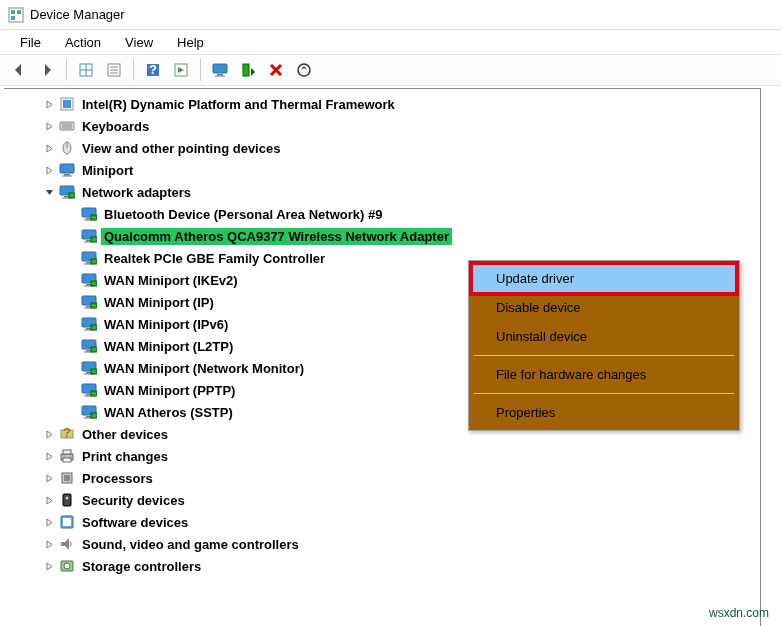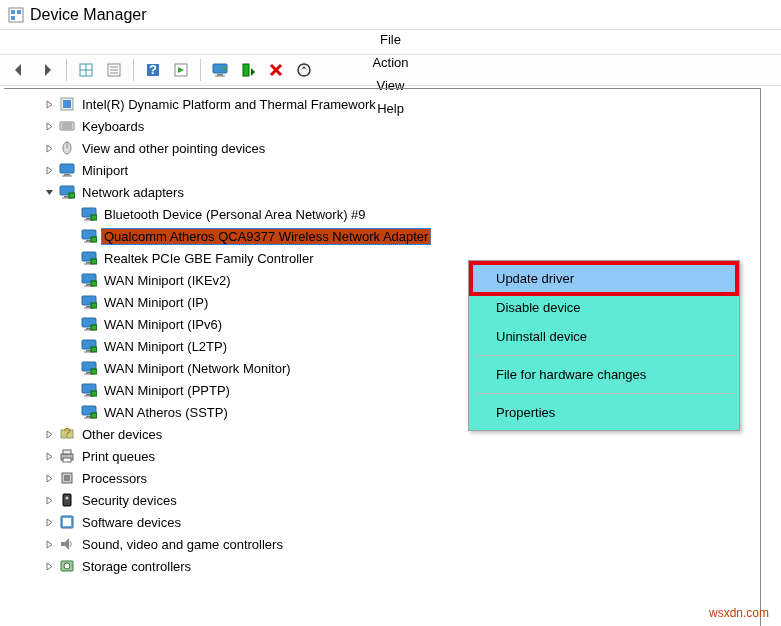--- a/index.html
+++ b/index.html
@@ -1,48 +1,48 @@
 <!DOCTYPE html>
 <html><head>
 <meta charset="utf-8">
 <style>
 * { box-sizing: border-box; margin: 0; padding: 0; font-family: "Segoe UI", Tahoma, sans-serif; font-size: 13px; }
 body { background: #fff; width: 781px; height: 626px; overflow: hidden; position: relative; }
 
 
 .titlebar { height: 30px; display: flex; align-items: center; padding: 0 8px; border-bottom: 1px solid #e0e0e0; }
 .titlebar .app-icon { width: 16px; height: 16px; margin-right: 6px; }
-.titlebar .title { font-size: 16px; }
-
-
-.menubar { height: 24px; display: flex; align-items: center; padding: 0 10px; gap: 4px; flex-direction: column; }
+.titlebar .title { font-size: 13px; }
+
+
+.menubar { height: 24px; display: flex; align-items: center; padding: 0 10px; gap: 4px; }
 .menubar .item { padding: 2px 10px; cursor: default; }
 
 
 .toolbar { height: 32px; display: flex; align-items: center; padding: 0 6px; gap: 2px; border-top: 1px solid #e0e0e0; border-bottom: 1px solid #e0e0e0; background: #fdfdfd; }
 .tbtn { width: 26px; height: 26px; display: flex; align-items: center; justify-content: center; border: 1px solid transparent; position: relative; }
 .tsep { width: 1px; height: 22px; background: #ccc; margin: 0 4px; }
 
 
-.tree-pane { position: absolute; top: 88px; left: 0; right: 0; bottom: 0; border: 1px solid #888; border-left: none; border-bottom: none; margin-left: 4px; margin-right: 20px; overflow: auto; padding: 4px 0; }
+.tree-pane { position: absolute; top: 88px; left: 0; right: 0; bottom: 0; border: 1px solid #888; border-left: none; border-bottom: none; margin-left: 4px; margin-right: 20px; overflow: auto; padding: 4px 0; font-weight: bold; }
 .node { display: flex; align-items: center; height: 22px; padding-left: var(--indent,0); white-space: nowrap; }
 .expander { width: 16px; height: 16px; display: flex; align-items: center; justify-content: center; color: #666; font-size: 10px; cursor: default; }
 .node .icon { width: 16px; height: 16px; margin: 0 4px 0 2px; flex: none; }
 .node .label { padding: 1px 3px; }
-.node.selected .label { background: #c2410c; border: 1px dotted #3399ff; padding: 0 2px; }
-
-
-.ctxmenu { position: absolute; width: 272px; background: #5eead4; border: 1px solid #a0a0a0; box-shadow: 2px 2px 4px rgba(0,0,0,0.25); padding: 3px; font-size: 14px; }
+.node.selected .label { background: #22c55e; border: 1px dotted #3399ff; padding: 0 2px; }
+
+
+.ctxmenu { position: absolute; width: 272px; background: #a16207; border: 1px solid #a0a0a0; box-shadow: 2px 2px 4px rgba(0,0,0,0.25); padding: 3px; font-size: 14px; }
 .ctxitem { padding: 7px 20px 7px 24px; cursor: default; }
 .ctxitem.highlight { background: #90c8f6; }
 .ctxitem.highlight-frame { outline: 4px solid #e3000f; outline-offset: -1px; }
 .ctxsep { height: 1px; background: #c0c0c0; margin: 4px 2px; }
 .ctxitem.bold { font-weight: normal; }
 
-.watermark { position: absolute; bottom: 6px; right: 12px; color: #c2410c; font-size: 12px; }
+.watermark { position: absolute; bottom: 6px; right: 12px; color: #14532d; font-size: 12px; }
 </style>
 </head>
 <body>
 
 <svg width="0" height="0" style="position:absolute">
   <defs>
     <g id="i-monitor">
         <rect x="1" y="2" width="14" height="9" rx="1" fill="#3d8fd6" stroke="#2b6ca3"></rect>
         <rect x="5" y="12" width="6" height="1.5" fill="#777"></rect>
         <rect x="3" y="13.5" width="10" height="1" fill="#777"></rect>
@@ -324,21 +324,21 @@
     </div>
     <div class="node" style="--indent: 37px;">
       <span class="expander">
         <svg width="9" height="9">
           <path d="M2 1 L7 4.5 L2 8 Z" fill="none" stroke="#777"></path>
         </svg>
       </span>
       <svg class="icon" viewBox="0 0 16 16">
         <use href="#i-printer"></use>
       </svg>
-      <span class="label">Print queues</span>
+      <span class="label">Print changes</span>
     </div>
     <div class="node" style="--indent: 37px;">
       <span class="expander">
         <svg width="9" height="9">
           <path d="M2 1 L7 4.5 L2 8 Z" fill="none" stroke="#777"></path>
         </svg>
       </span>
       <svg class="icon" viewBox="0 0 16 16">
         <use href="#i-cpu"></use>
       </svg>

